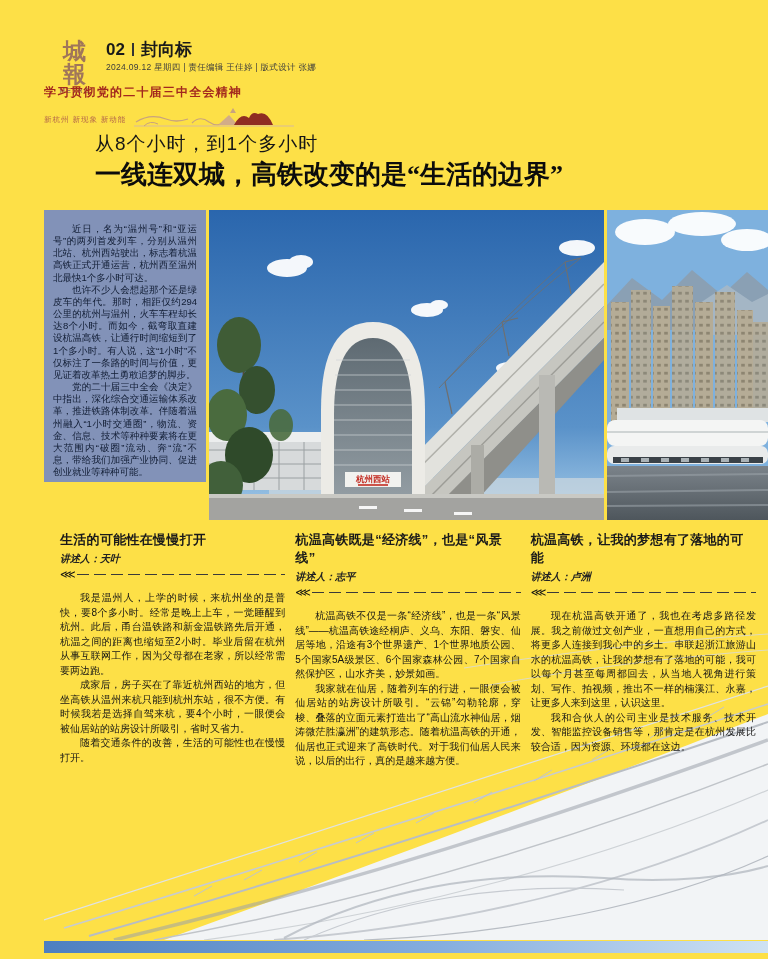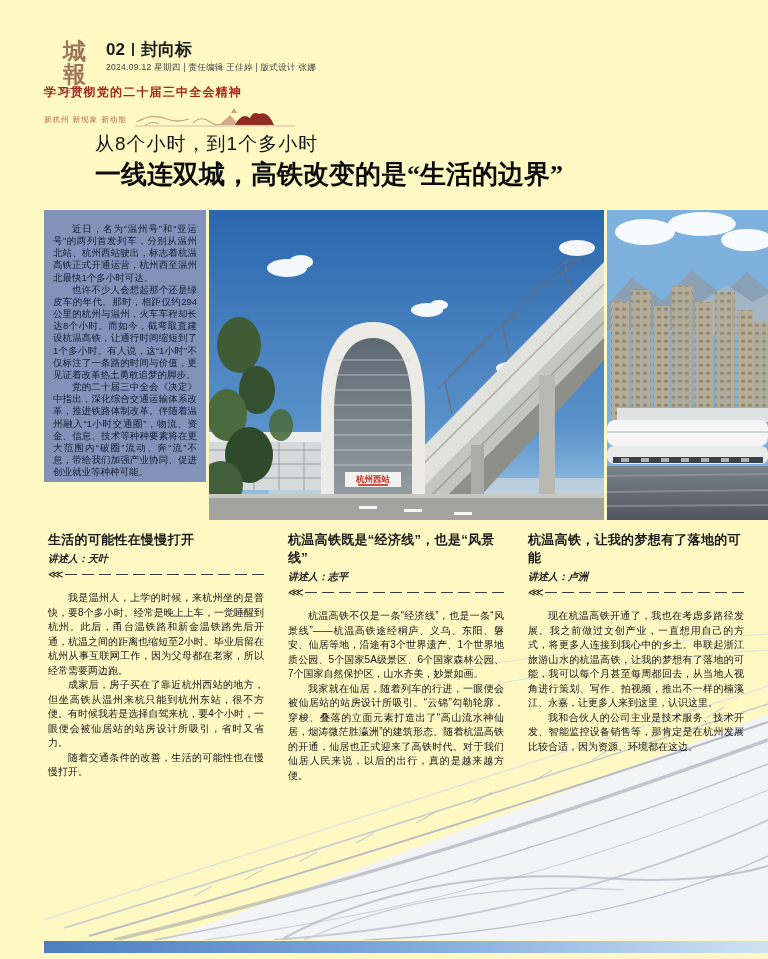--- a/index.html
+++ b/index.html
@@ -1,34 +1,34 @@
 <!DOCTYPE html>
 <html lang="zh"><head>
 <meta charset="utf-8">
 <style>
   html,body{margin:0;padding:0;background:#fff;}
-  .page{position:relative;width:768px;height:959px;background:#fef9c3;overflow:hidden;
+  .page{position:relative;width:768px;height:959px;background:#fde047;overflow:hidden;
         font-family:"Liberation Sans","DejaVu Sans",sans-serif;color:#111;}
 
   
   .masthead{position:absolute;left:54px;top:40px;display:flex;align-items:flex-start;}
   .logo{width:42px;margin-right:10px;text-align:center;}
   .logo-cn{font-family:"Liberation Serif","DejaVu Serif",serif;font-weight:900;font-size:23px;
            color:#a0765a;letter-spacing:1px;line-height:1;}
   .logo-en{font-size:6.5px;font-weight:bold;color:#a0765a;letter-spacing:1.5px;margin-top:1px;}
   .head-info{padding-top:1px;}
   .page-sec{display:flex;align-items:center;font-weight:bold;font-size:17px;color:#1a1a1a;line-height:1;}
   .page-sec .divider{width:2px;height:13px;background:#333;margin:0 7px;display:inline-block;}
   .dateline{font-size:8.5px;color:#3c3c3c;margin-top:4px;letter-spacing:.3px;}
 
   
   .banner{position:absolute;left:44px;top:84px;}
   .banner-title{font-size:12px;font-weight:900;color:#a3281e;letter-spacing:1.2px;}
   .banner-sub-row{display:flex;align-items:flex-end;margin-top:4px;}
-  .banner-sub{font-size:7.5px;color:#b4664a;letter-spacing:1px;padding-bottom:6px;}
+  .banner-sub{font-size:7.5px;color:#b4664a;letter-spacing:1px;padding-bottom:6px;font-family:Liberation Serif, serif;}
   .motif{margin-left:4px;}
 
   
   .headline-block{position:absolute;left:95px;top:131px;}
   .kicker{font-size:19px;color:#161616;letter-spacing:1px;}
   .main-headline{margin:4px 8px 0 0;font-family:"Liberation Serif","DejaVu Serif",serif;
                  font-weight:700;font-size:26px;line-height:1.1;color:#0c0c0c;letter-spacing:0;}
 
   
   .feature{position:absolute;left:44px;top:210px;width:724px;height:272px;display:flex;gap:3px;}
@@ -36,21 +36,21 @@
               overflow:hidden;}
   .lead-panel p{margin:0;font-size:9.5px;line-height:1.28;color:#101c33;text-align:justify;
                 text-indent:2em;}
   .byline{margin-top:12px;text-align:left;font-size:9.5px;font-weight:bold;color:#101c33;}
   figure{margin:0;}
   .photo-main{flex:1;height:310px;}
   .photo-right{width:161px;height:310px;}
   .photo-main svg,.photo-right svg{display:block;width:100%;height:100%;}
 
   
-  .stories{position:absolute;left:48px;top:531px;width:696px;display:flex;gap:24px;z-index:2;}
+  .stories{position:absolute;left:60px;top:531px;width:696px;display:flex;gap:10px;z-index:2;}
   .story{flex:1;min-width:0;}
   .story h3{margin:0 0 3px 0;font-size:13px;font-weight:bold;color:#1a1a1a;letter-spacing:.3px;}
   .narrator{font-family:"Liberation Serif","DejaVu Serif",serif;font-style:italic;font-weight:bold;
             font-size:10px;color:#222;}
   .rule{display:flex;align-items:center;margin:3px 0 11px 0;}
   .chevrons{font-size:11px;line-height:1;color:#111;letter-spacing:-2px;margin-right:3px;}
   .dashes{flex:1;height:1.5px;background:repeating-linear-gradient(90deg,#3a3a3a 0 12px,transparent 12px 17px);}
   .story p{margin:0;font-size:10px;line-height:1.45;color:#141414;text-align:justify;text-indent:2em;}
 
   

